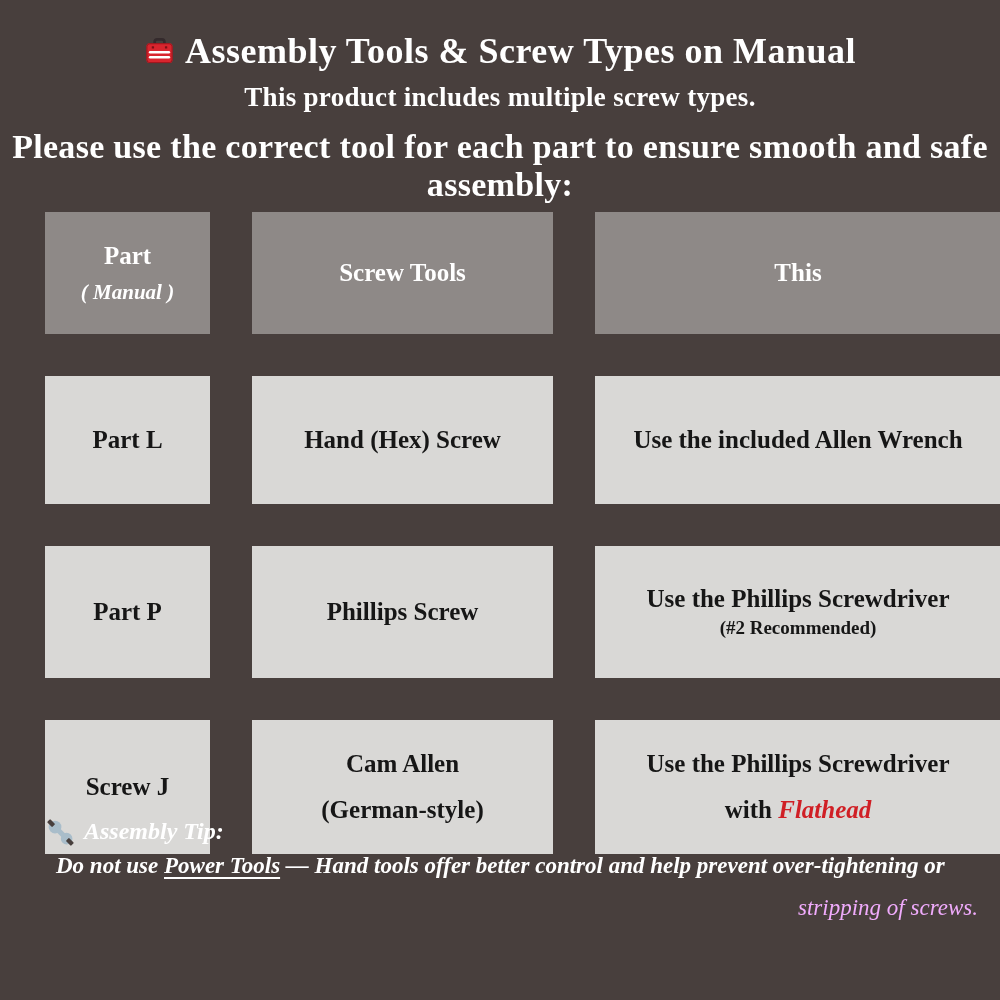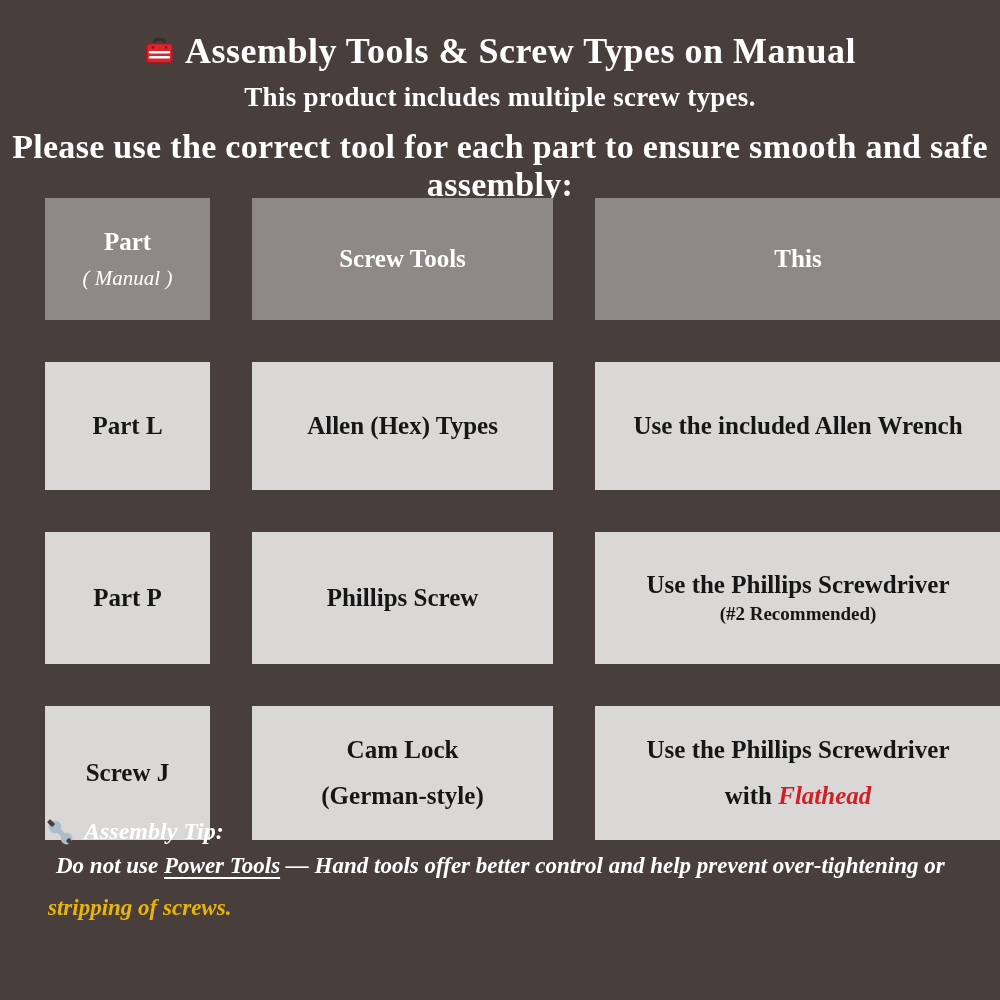--- a/index.html
+++ b/index.html
@@ -47,21 +47,21 @@
     width: 1000px;
     text-align: center;
     color: #ffffff;
     font-weight: bold;
     font-size: 34px;
     letter-spacing: 0.3px;
   }
   
   .grid {
     position: absolute;
-    left: 45px; top: 198px;
+    left: 45px; top: 212px;
     display: grid;
     grid-template-columns: 165px 301px 406px;
     grid-template-rows: 122px 128px 132px 134px;
     column-gap: 17px;
     row-gap: 18px;
     gap: 42px;
   }
   .cell {
     display: flex;
     flex-direction: column;
@@ -69,21 +69,21 @@
     justify-content: center;
     text-align: center;
   }
   .th {
     background: #8e8987;
     color: #ffffff;
     font-weight: bold;
     font-size: 25px;
   }
   .th .sublabel {
-    font-weight: normal;
+    font-weight: bold;
     font-style: italic;
     font-size: 21px;
     margin-top: 10px;
   }
   .td {
     background: #d9d8d6;
     color: #161616;
     font-weight: bold;
     font-size: 25px;
   }
@@ -117,24 +117,25 @@
     width: 930px;
     color: #ffffff;
     font-weight: bold;
     font-style: italic;
     font-size: 23px;
   }
   .tip-line2 {
     position: absolute;
     left: 48px; top: 895px;
     width: 930px;
-    color: #eab308;
-    font-weight: bold;
+    color: #f0abfc;
+    font-weight: normal;
     font-style: italic;
     font-size: 23px;
+    text-align: right;
   }
   .underlined {
     text-decoration: underline;
     text-underline-offset: 4px;
     text-decoration-thickness: 2px;
   }
   .icon-svg { display: block; }
 </style>
 </head>
 <body>
@@ -166,42 +167,42 @@
       <span>Screw Tools</span>
     </div>
     <div class="cell th">
       <span>This</span>
     </div>
 
     <div class="cell td">
       <span>Part L</span>
     </div>
     <div class="cell td">
-      <span>Allen (Hex) Types</span>
+      <span>Hand (Hex) Screw</span>
     </div>
     <div class="cell td">
       <span>Use the included Allen Wrench</span>
     </div>
 
     <div class="cell td">
       <span>Part P</span>
     </div>
     <div class="cell td">
       <span>Phillips Screw</span>
     </div>
     <div class="cell td">
       <span>Use the Phillips Screwdriver</span>
       <span class="note">(#2 Recommended)</span>
     </div>
 
     <div class="cell td">
       <span>Screw J</span>
     </div>
     <div class="cell td">
-      <span>Cam Lock</span>
+      <span>Cam Allen</span>
       <span class="line2">(German-style)</span>
     </div>
     <div class="cell td">
       <span>Use the Phillips Screwdriver</span>
       <span class="line2">
         <span>with </span><span class="accent-red">Flathead</span>
       </span>
     </div>
   </div>
 

